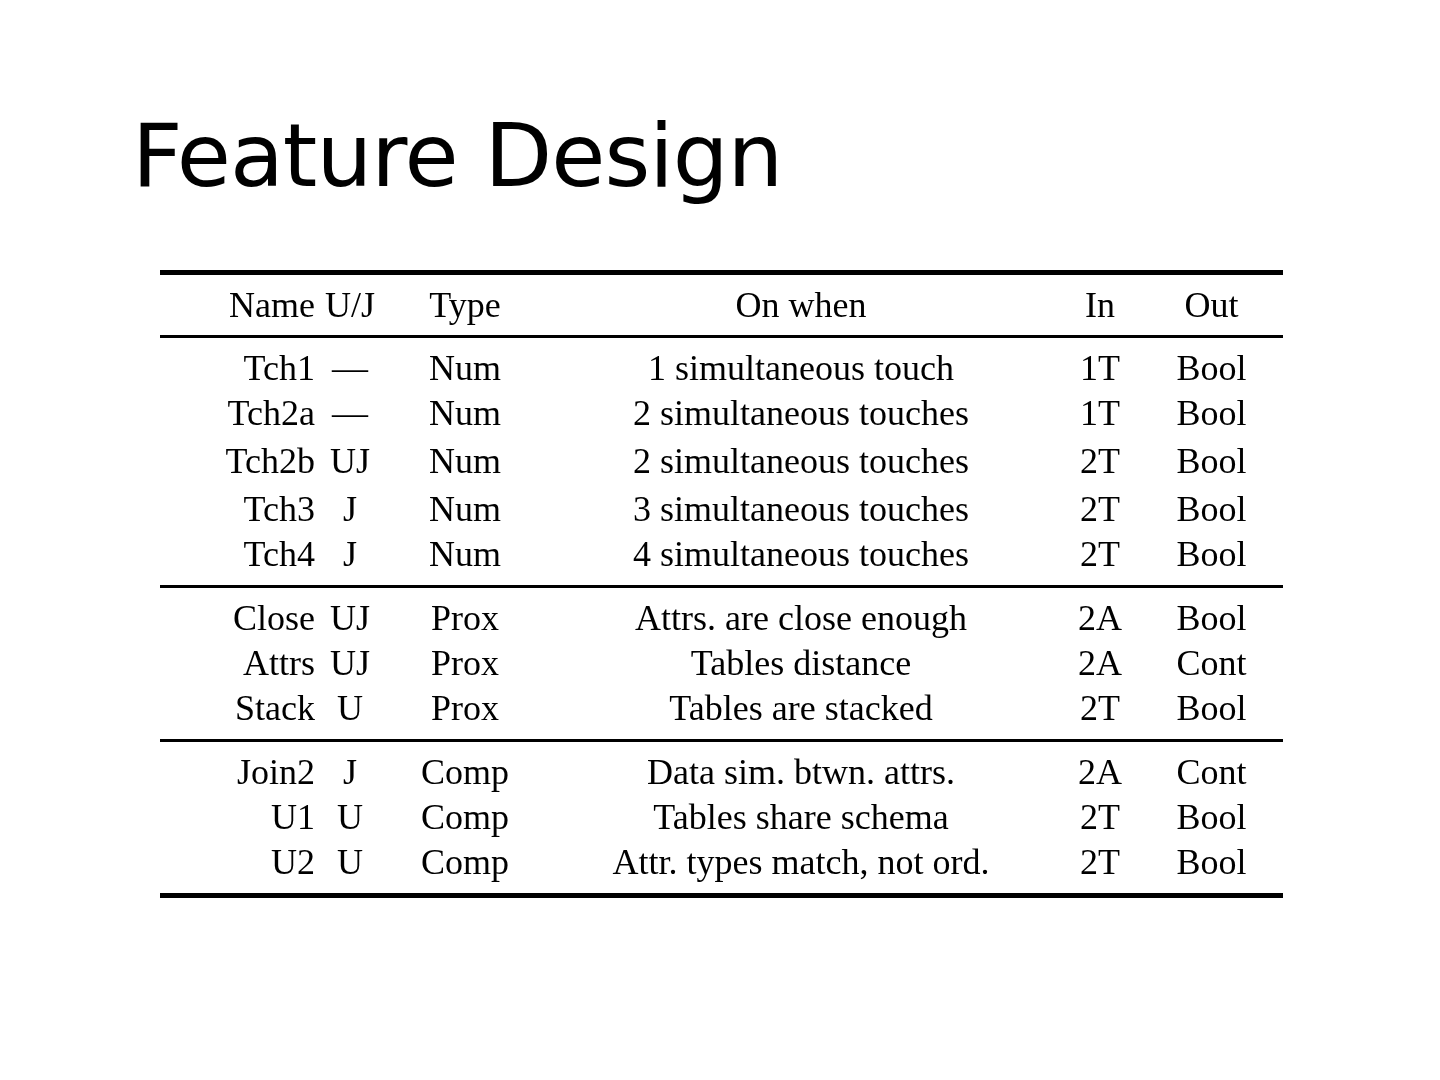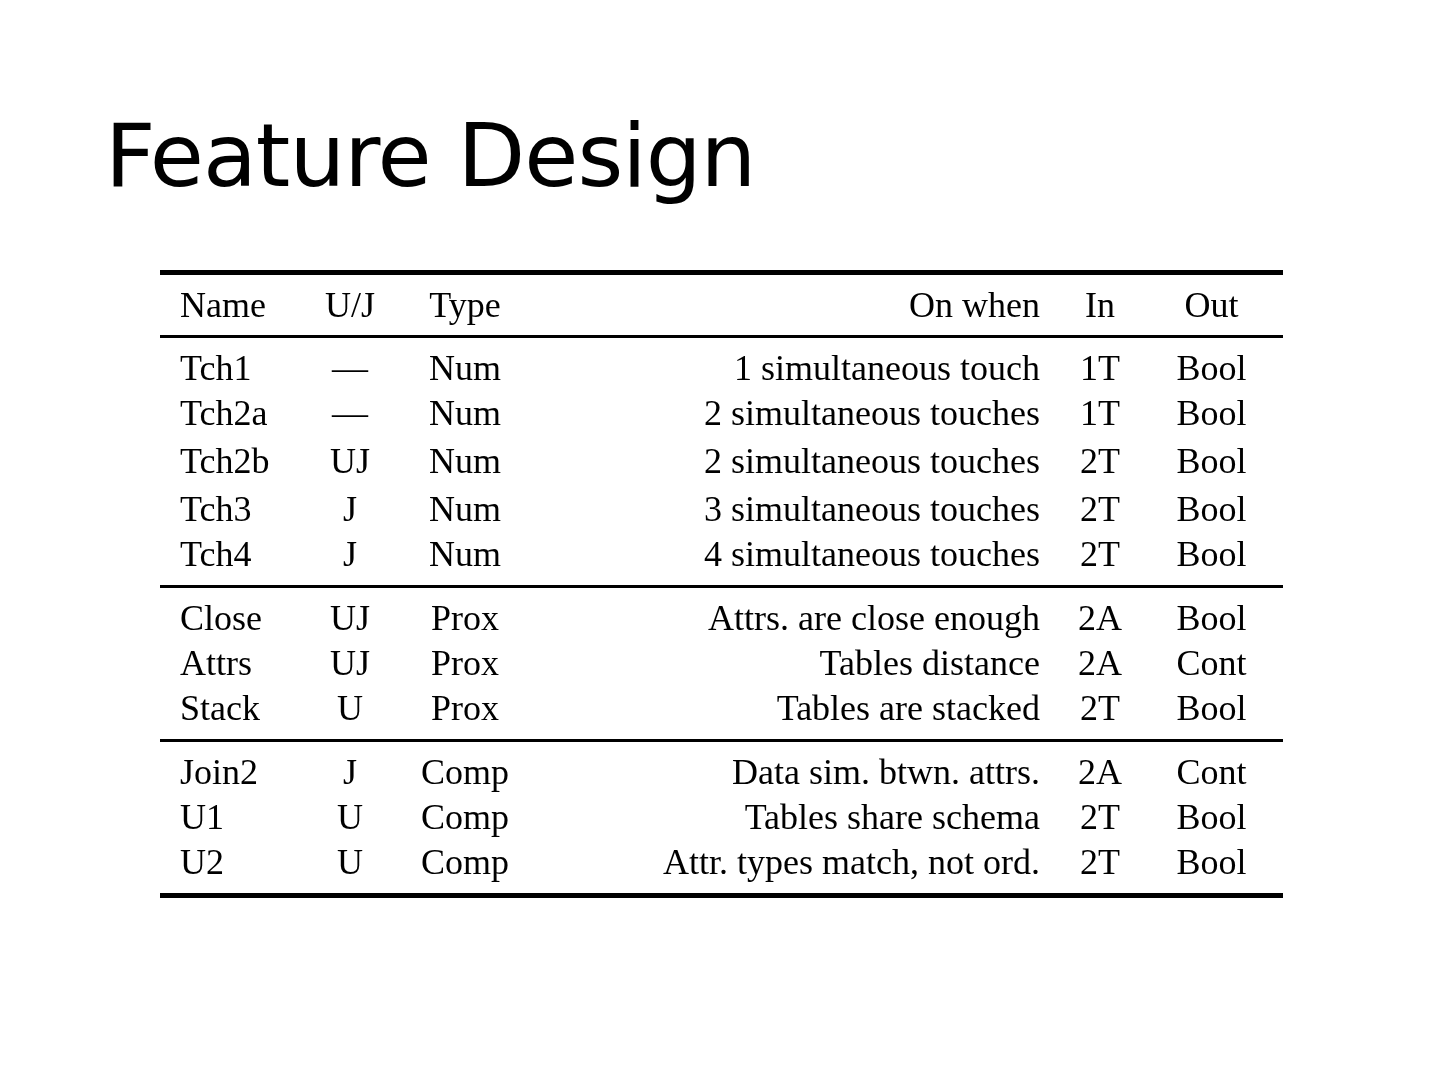--- a/index.html
+++ b/index.html
@@ -11,21 +11,21 @@
     font-family: "Liberation Serif", serif;
   }
   .slide {
     position: relative;
     width: 1440px;
     height: 1080px;
     background: #ffffff;
   }
   .title {
     position: absolute;
-    left: 105px;
+    left: 132px;
     top: 112px;
     font-family: "DejaVu Sans", sans-serif;
     font-weight: 400;
     font-size: 88px;
     line-height: 1;
     color: #000000;
     letter-spacing: -1px;
     white-space: nowrap;
   }
   table.feature-table {
@@ -49,24 +49,24 @@
   }
   tbody + tbody {
     border-top: 3px solid #000000;
   }
   tbody td {
     height: 48px;
     vertical-align: middle;
   }
   tbody tr:first-child td { padding-top: 9px; }
   tbody tr:last-child td { padding-bottom: 10px; }
-  .col0 { text-align: left; padding-left: 20px; }
+  .col0 { text-align: right; padding-left: 20px; }
   .col1 { text-align: center; }
   .col2 { text-align: center; }
-  .col3 { text-align: right; padding-left: 17px; }
+  .col3 { text-align: center; padding-left: 17px; }
   .col4 { text-align: center; }
   .col5 { text-align: center; padding-right: 20px; }
 </style>
 </head>
 <body>
 
 <div class="slide">
   <div class="title">Feature Design</div>
 
   <table class="feature-table">

